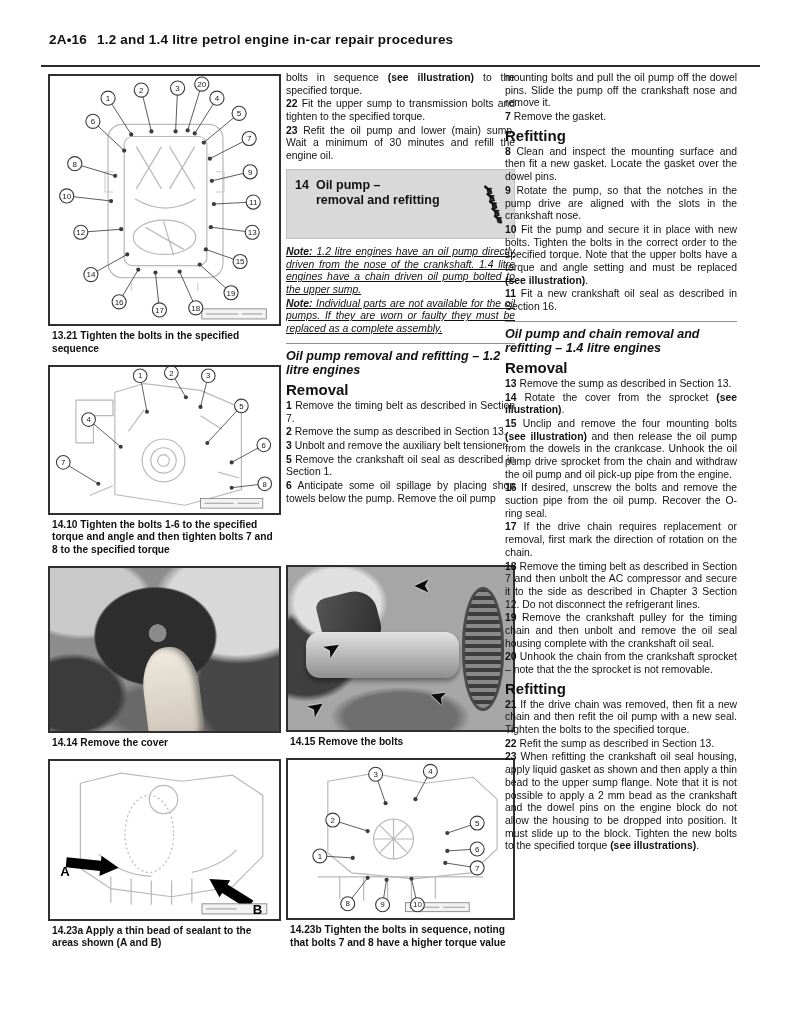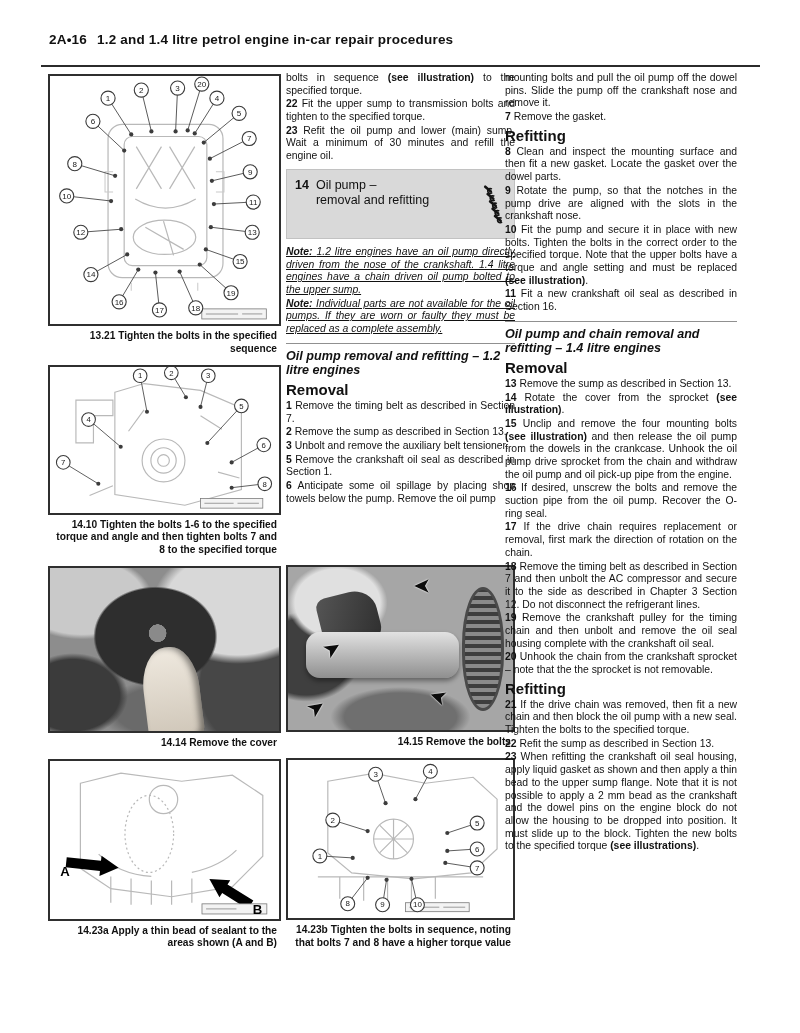--- a/index.html
+++ b/index.html
@@ -21,27 +21,27 @@
   p.body, p.note{font-size:10.4px;line-height:1.22;text-align:justify;margin:0 0 1px 0;}
   p.note{font-style:italic;text-decoration:underline;}
   .b{font-weight:bold;}
   .xhead{font-size:12.6px;font-weight:bold;font-style:italic;line-height:1.12;margin:7px 0 4px 0;border-top:1px solid #909090;padding-top:5px;}
   .subhead{font-size:15px;font-weight:bold;margin:3px 0 2px 0;}
   #col2-text{height:493px;overflow:hidden;}
 
   
   .secbox{background:#d9d9d9;border:1px solid #c2c2c2;margin:6px 0 7px 0;padding:8px 6px 8px 8px;display:flex;align-items:flex-start;min-height:44px;}
   .secnum{font-size:12.5px;font-weight:bold;margin-right:7px;}
-  .sectitle{font-size:12.5px;font-weight:normal;line-height:1.25;flex:1;}
+  .sectitle{font-size:12.5px;font-weight:bold;line-height:1.25;flex:1;}
   .spanners{width:26px;height:52px;flex:0 0 auto;margin-left:4px;}
 
   
   .figbox{border:2px solid #2f2f2f;background:#fff;position:relative;overflow:hidden;}
   .figbox svg{display:block;width:100%;height:100%;}
-  .figcap{font-size:10.2px;font-weight:bold;text-align:right;line-height:1.25;margin:4px 4px 9px 4px;}
+  .figcap{font-size:10.2px;font-weight:bold;text-align:left;line-height:1.25;margin:4px 4px 9px 4px;}
 
   
   .photo{border:2px solid #2f2f2f;height:163px;position:relative;overflow:hidden;}
   .photo1414{background-image:
     radial-gradient(circle 9px at 47% 40%,#8a8a8a 97%,transparent),
     radial-gradient(ellipse 62px 50px at 46% 42%,#2e2e2e 96%,transparent),
     radial-gradient(ellipse 70px 42px at 14% 18%,#c9c9c9 88%,transparent),
     radial-gradient(ellipse 85px 60px at 82% 22%,#d8d8d8 85%,transparent),
     radial-gradient(ellipse 60px 72px at 88% 72%,#474747 85%,transparent),
     radial-gradient(ellipse 55px 42px at 10% 78%,#3b3b3b 85%,transparent),
@@ -379,33 +379,33 @@
           <text x="130" y="144.8" class="callout-text">10</text>
         </svg>
     </div>
     <div class="figcap">14.23b Tighten the bolts in sequence, noting that bolts 7 and 8 have a higher torque value</div>
   </div>
 
   <div class="col" id="col3">
       <p class="body"><span>mounting bolts and pull the oil pump off the dowel pins. Slide the pump off the crankshaft nose and remove it.</span></p>
       <p class="body"><span class="b">7 </span><span>Remove the gasket.</span></p>
       <div class="subhead">Refitting</div>
-      <p class="body"><span class="b">8 </span><span>Clean and inspect the mounting surface and then fit a new gasket. Locate the gasket over the dowel parts.</span></p>
+      <p class="body"><span class="b">8 </span><span>Clean and inspect the mounting surface and then fit a new gasket. Locate the gasket over the dowel pins.</span></p>
       <p class="body"><span class="b">9 </span><span>Rotate the pump, so that the notches in the pump drive are aligned with the slots in the crankshaft nose.</span></p>
       <p class="body"><span class="b">10 </span><span>Fit the pump and secure it in place with new bolts. Tighten the bolts in the correct order to the specified torque. Note that the upper bolts have a torque and angle setting and must be replaced </span><span class="b">(see illustration)</span><span>.</span></p>
       <p class="body"><span class="b">11 </span><span>Fit a new crankshaft oil seal as described in Section 16.</span></p>
       <div class="xhead">Oil pump and chain removal and refitting – 1.4 litre engines</div>
       <div class="subhead">Removal</div>
       <p class="body"><span class="b">13 </span><span>Remove the sump as described in Section 13.</span></p>
       <p class="body"><span class="b">14 </span><span>Rotate the cover from the sprocket </span><span class="b">(see illustration)</span><span>.</span></p>
       <p class="body"><span class="b">15 </span><span>Unclip and remove the four mounting bolts </span><span class="b">(see illustration)</span><span> and then release the oil pump from the dowels in the crankcase. Unhook the oil pump drive sprocket from the chain and withdraw the oil pump and oil pick-up pipe from the engine.</span></p>
       <p class="body"><span class="b">16 </span><span>If desired, unscrew the bolts and remove the suction pipe from the oil pump. Recover the O-ring seal.</span></p>
       <p class="body"><span class="b">17 </span><span>If the drive chain requires replacement or removal, first mark the direction of rotation on the chain.</span></p>
       <p class="body"><span class="b">18 </span><span>Remove the timing belt as described in Section 7 and then unbolt the AC compressor and secure it to the side as described in Chapter 3 Section 12. Do not disconnect the refrigerant lines.</span></p>
       <p class="body"><span class="b">19 </span><span>Remove the crankshaft pulley for the timing chain and then unbolt and remove the oil seal housing complete with the crankshaft oil seal.</span></p>
       <p class="body"><span class="b">20 </span><span>Unhook the chain from the crankshaft sprocket – note that the the sprocket is not removable.</span></p>
       <div class="subhead">Refitting</div>
-      <p class="body"><span class="b">21 </span><span>If the drive chain was removed, then fit a new chain and then block the oil pump with a new seal. Tighten the bolts to the specified torque.</span></p>
+      <p class="body"><span class="b">21 </span><span>If the drive chain was removed, then fit a new chain and then refit the oil pump with a new seal. Tighten the bolts to the specified torque.</span></p>
       <p class="body"><span class="b">22 </span><span>Refit the sump as described in Section 13.</span></p>
       <p class="body"><span class="b">23 </span><span>When refitting the crankshaft oil seal housing, apply liquid gasket as shown and then apply a thin bead to the upper sump flange. Note that it is not possible to apply a 2 mm bead as the crankshaft and the dowel pins on the engine block do not allow the housing to be dropped into position. It must slide up to the block. Tighten the new bolts to the specified torque </span><span class="b">(see illustrations)</span><span>.</span></p>
     </div>
 
 </div>
 
 </body></html>

